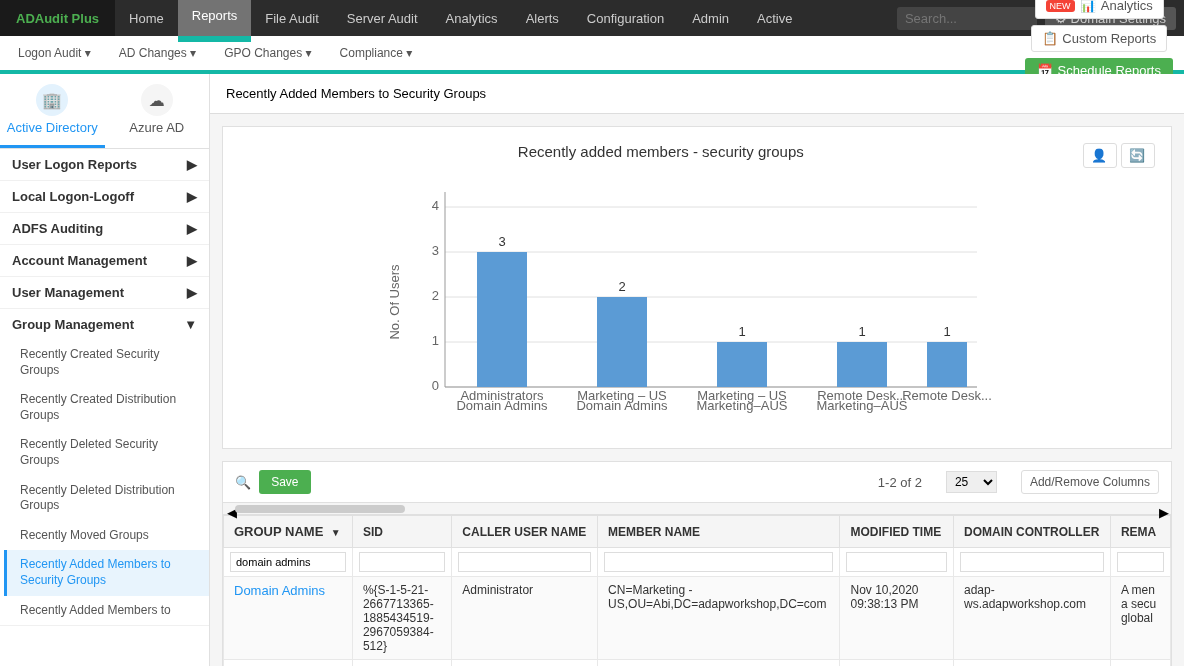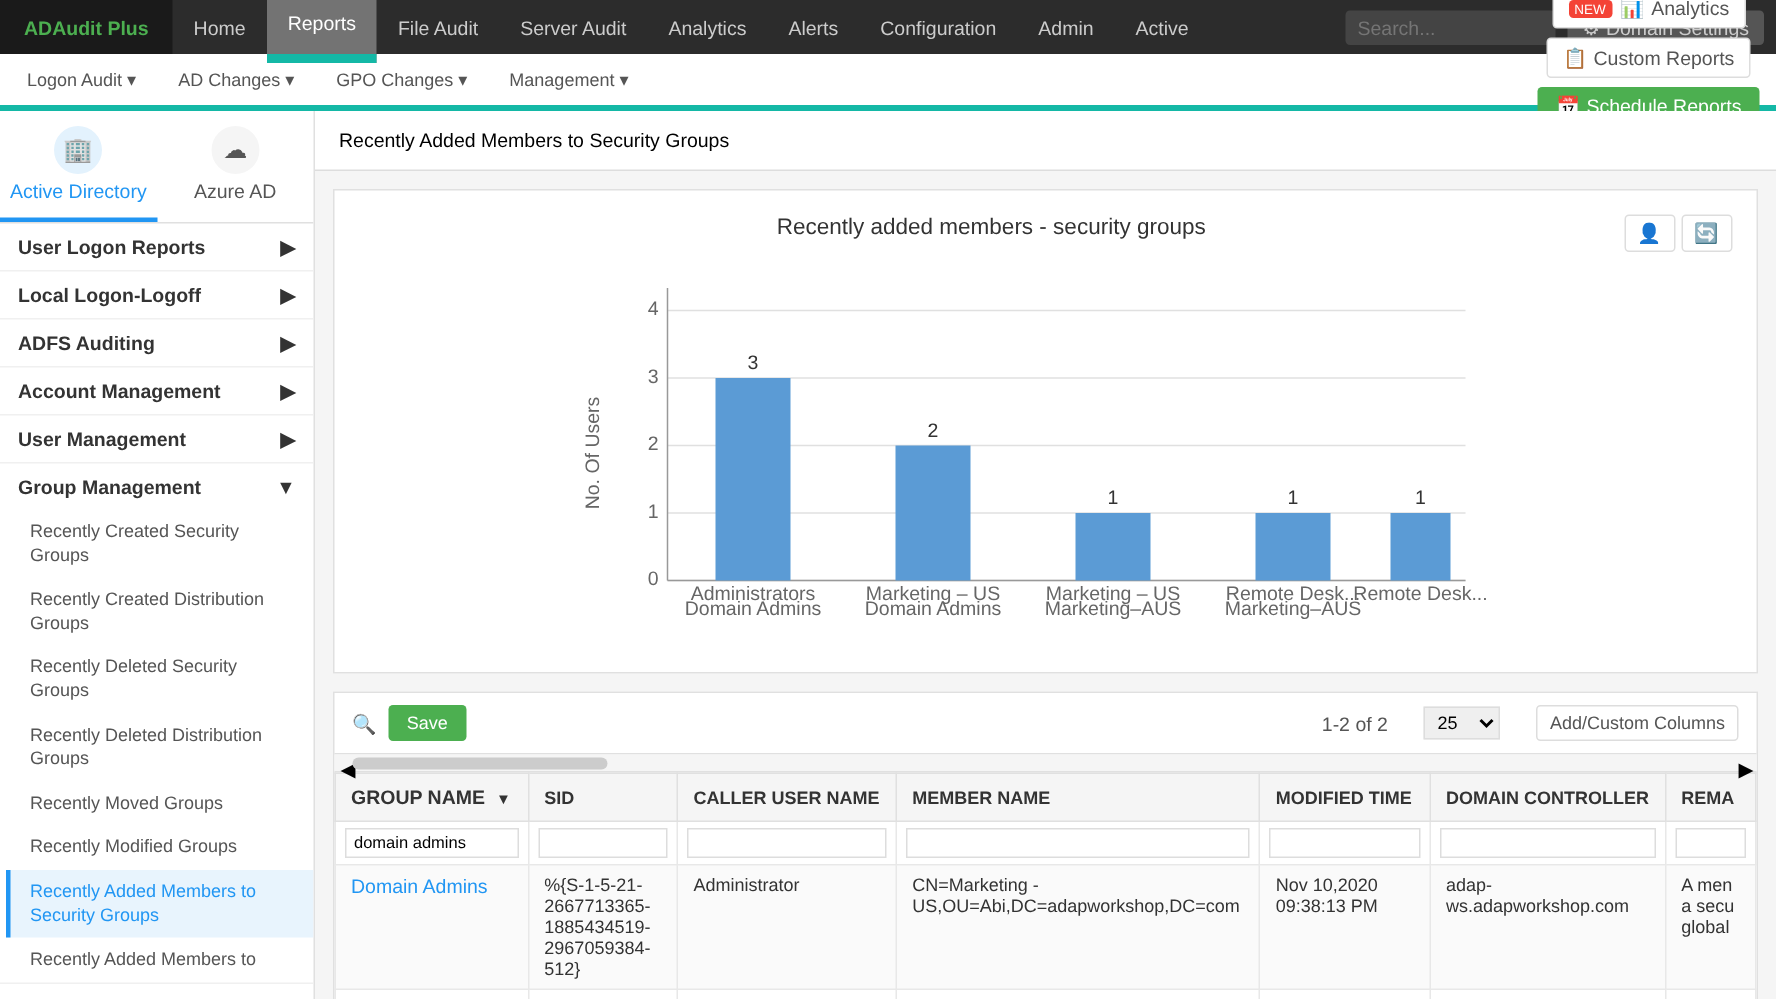--- a/index.html
+++ b/index.html
@@ -99,21 +99,21 @@
       <span>⚙</span>
       <span>Domain Settings</span>
     </button>
   </div>
 </div>
 
 <div class="sub-nav">
   <div class="sub-nav-item">Logon Audit ▾</div>
   <div class="sub-nav-item">AD Changes ▾</div>
   <div class="sub-nav-item">GPO Changes ▾</div>
-  <div class="sub-nav-item">Management ▾</div>
+  <div class="sub-nav-item">Compliance ▾</div>
   <div class="sub-nav-right">
     <button class="btn-analytics">
       <span class="new-badge">NEW</span>
       <span>📊</span>
       <span>Analytics</span>
     </button>
     <button class="btn-custom">
       <span>📋</span>
       <span>Custom Reports</span>
     </button>
@@ -176,21 +176,20 @@
       <div class="sidebar-section-header">
         <span>Group Management</span>
         <span>▼</span>
       </div>
       <div class="sidebar-subsection">
         <div class="sidebar-item">Recently Created Security Groups</div>
         <div class="sidebar-item">Recently Created Distribution Groups</div>
         <div class="sidebar-item">Recently Deleted Security Groups</div>
         <div class="sidebar-item">Recently Deleted Distribution Groups</div>
         <div class="sidebar-item">Recently Moved Groups</div>
-        <div class="sidebar-item">Recently Modified Groups</div>
         <div class="sidebar-item active">Recently Added Members to Security Groups</div>
         <div class="sidebar-item">Recently Added Members to</div>
       </div>
     </div>
   </div>
 
   <div class="main">
     <div class="main-header">
       <span>Recently Added Members to Security Groups</span>
     </div>
@@ -251,21 +250,21 @@
       <div class="table-toolbar">
         <button class="search-icon-btn">🔍</button>
         <button class="save-btn">Save</button>
         <div class="pagination">
           <span>1-2 of 2</span>
           <select class="per-page">
             <option>25</option>
             <option>50</option>
             <option>100</option>
           </select>
-          <button class="add-remove-btn">Add/Custom Columns</button>
+          <button class="add-remove-btn">Add/Remove Columns</button>
         </div>
       </div>
 
       <div class="scroll-bar-area">
         <div style="width:8px; height:8px;">◀</div>
         <div class="scroll-indicator"></div>
         <div style="width:8px; height:8px; margin-left:auto;">▶</div>
       </div>
 
       <table class="table">

